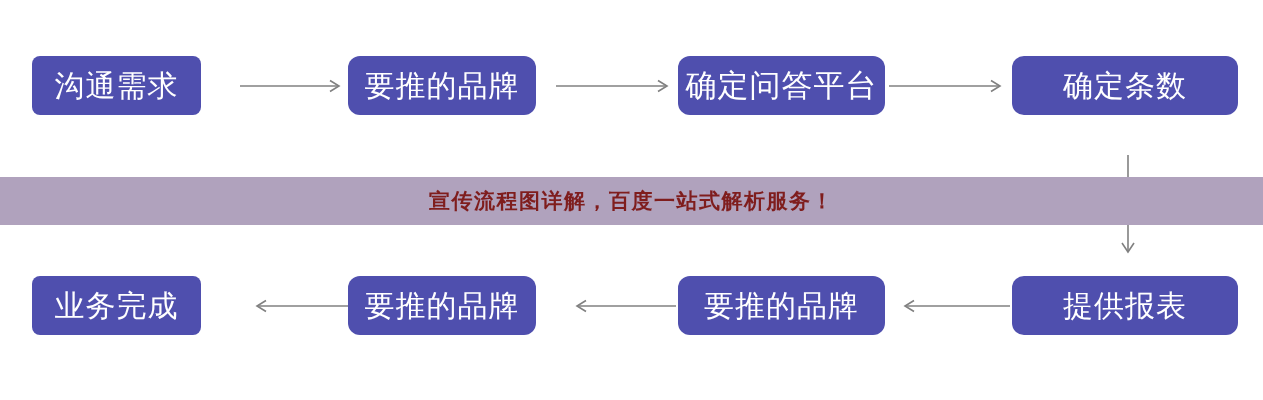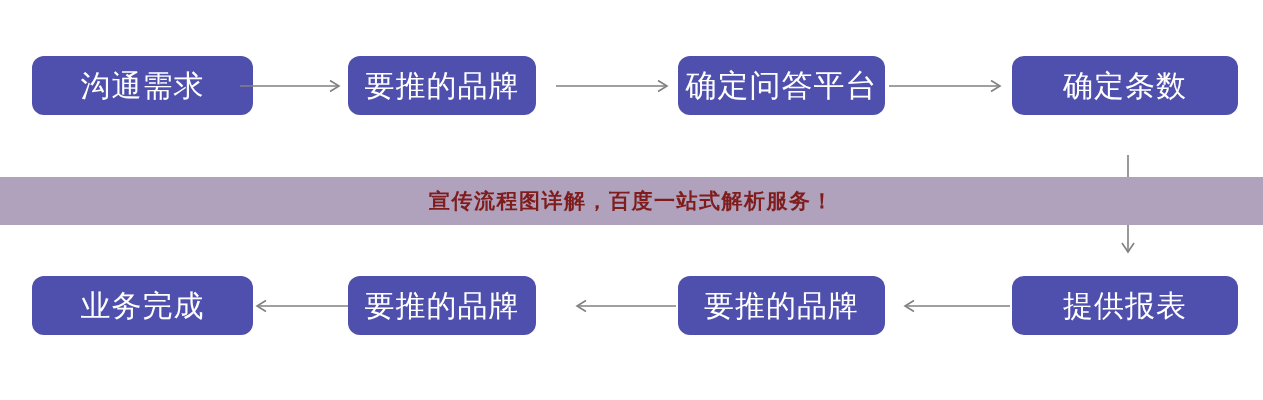--- a/index.html
+++ b/index.html
@@ -37,21 +37,21 @@
     font-size: 30px;
     line-height: 1;
     letter-spacing: 1px;
     white-space: nowrap;
     font-weight: 400;
   }
 
   .row-top .node { top: 56px; }
   .row-bottom .node { top: 276px; align-items: center; }
 
-  .n1 { left: 32px;   width: 221px; }
+  .n1 { left: 32px;   width: 169px; border-radius: 8px; }
   .n2 { left: 348px;  width: 188px; }
   .n3 { left: 678px;  width: 207px; }
   .n4 { left: 1012px; width: 226px; }
 
   
   .node.overflow .node-label {
     font-size: 31px;
     transform: translateX(0px);
     text-align: right;
   }

